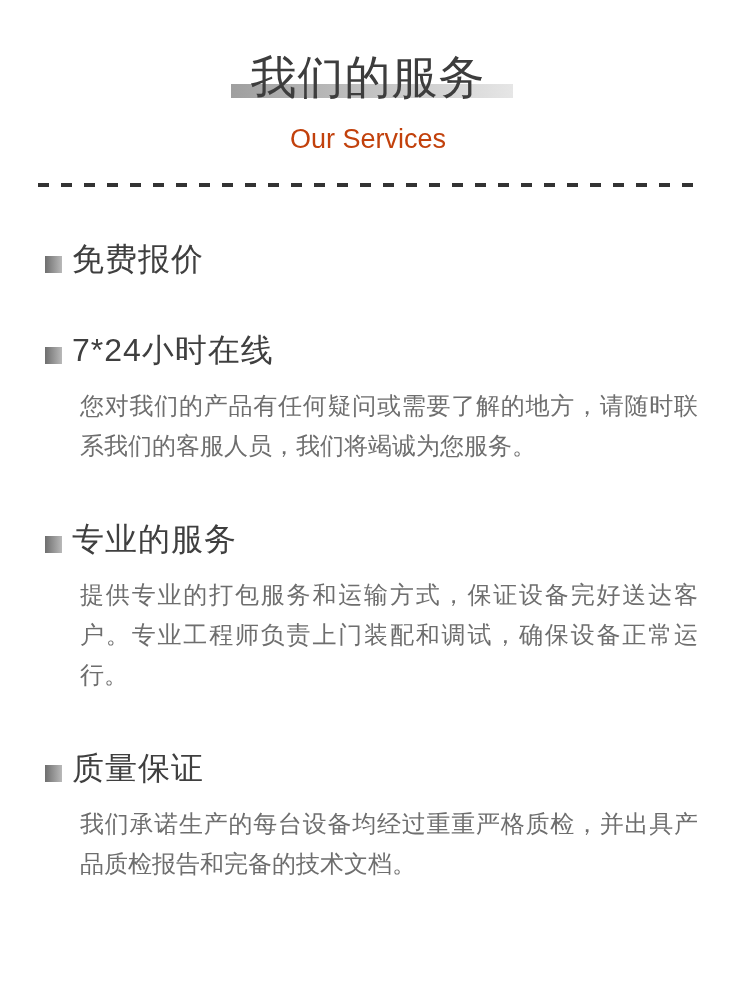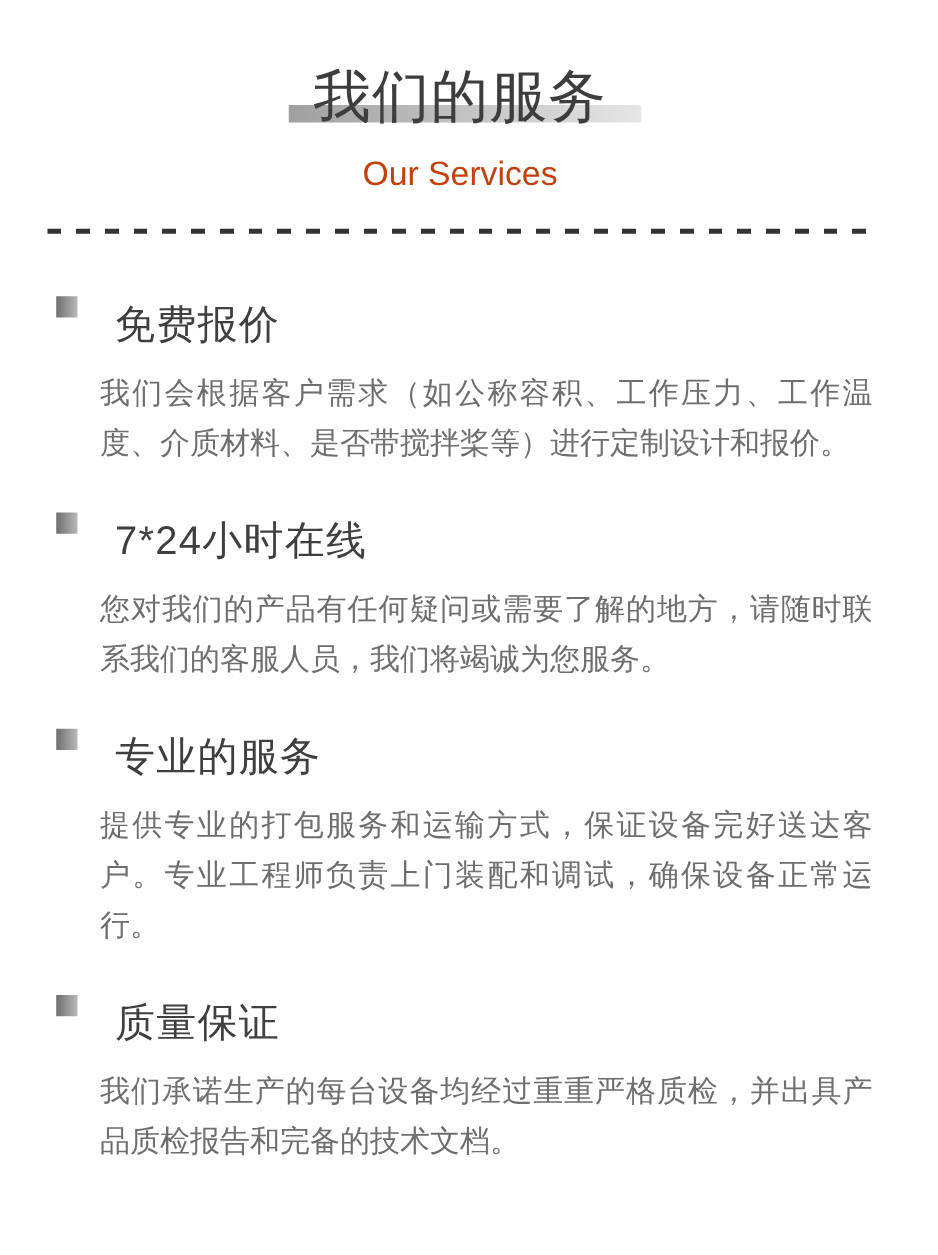--- a/index.html
+++ b/index.html
@@ -49,28 +49,27 @@
   .divider {
     margin-top: 26px;
     height: 4px;
     background: repeating-linear-gradient(
       to right,
       #333333 0px, #333333 11px,
       transparent 11px, transparent 23px
     );
   }
   
-  .service-item { margin-top: 39px; }
+  .service-item { margin-top: 55px; }
   .service-item.first { margin-top: 54px; }
   .service-title-row {
     display: flex;
-    align-items: flex-start;
+    align-items: flex-end;
     margin-left: 7px;
     font-weight: 400;
-    gap: 20px;
   }
   .bullet {
     flex: 0 0 auto;
     width: 17px;
     height: 17px;
     position: relative;
     top: -4px;
     margin-right: 10px;
     background: linear-gradient(to right, #6e6e6e, #b9b9b9);
   }
@@ -101,21 +100,20 @@
     <div class="subtitle">Our Services</div>
   </div>
 
   <div class="divider"></div>
 
   <section class="service-item first">
     <h2 class="service-title-row">
       <span class="bullet"></span>
       <span class="service-title">免费报价</span>
     </h2>
-    <p class="service-desc">我们会根据客户需求（如公称容积、工作压力、工作温度、介质材料、是否带搅拌桨等）进行定制设计和报价。</p>
   </section>
 
   <section class="service-item">
     <h2 class="service-title-row">
       <span class="bullet"></span>
       <span class="service-title">7*24小时在线</span>
     </h2>
     <p class="service-desc">您对我们的产品有任何疑问或需要了解的地方，请随时联系我们的客服人员，我们将竭诚为您服务。</p>
   </section>
 

